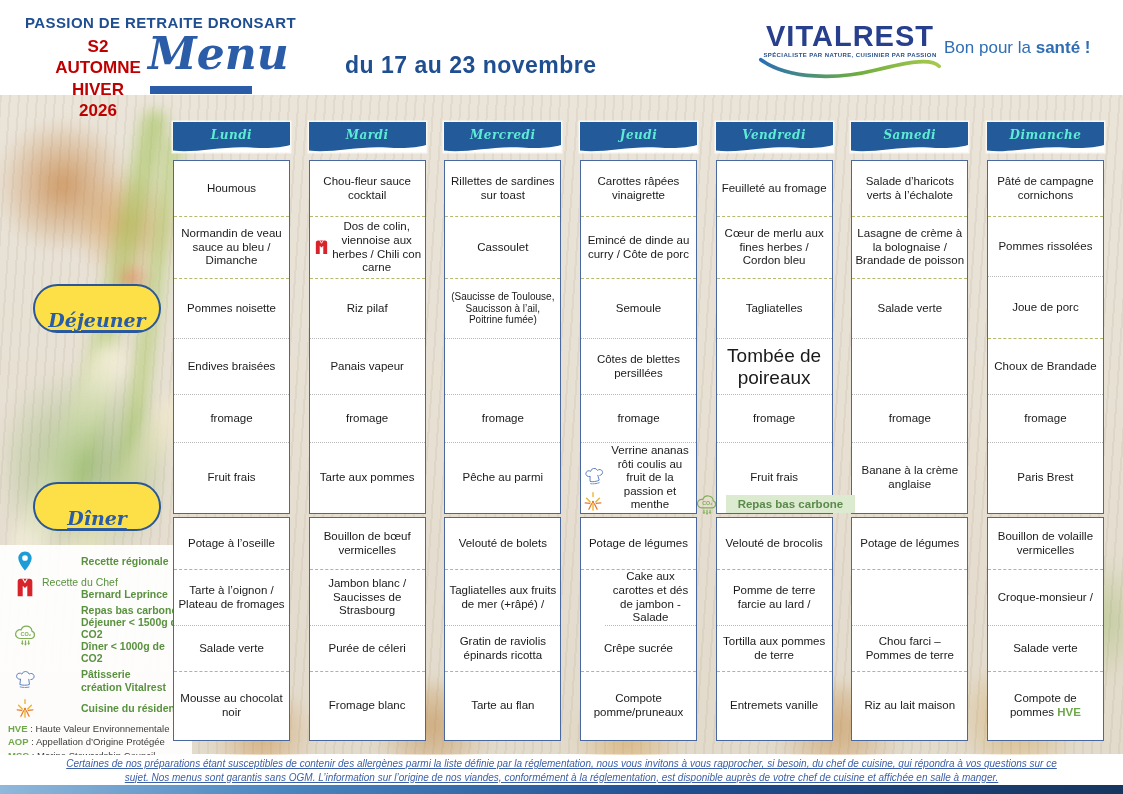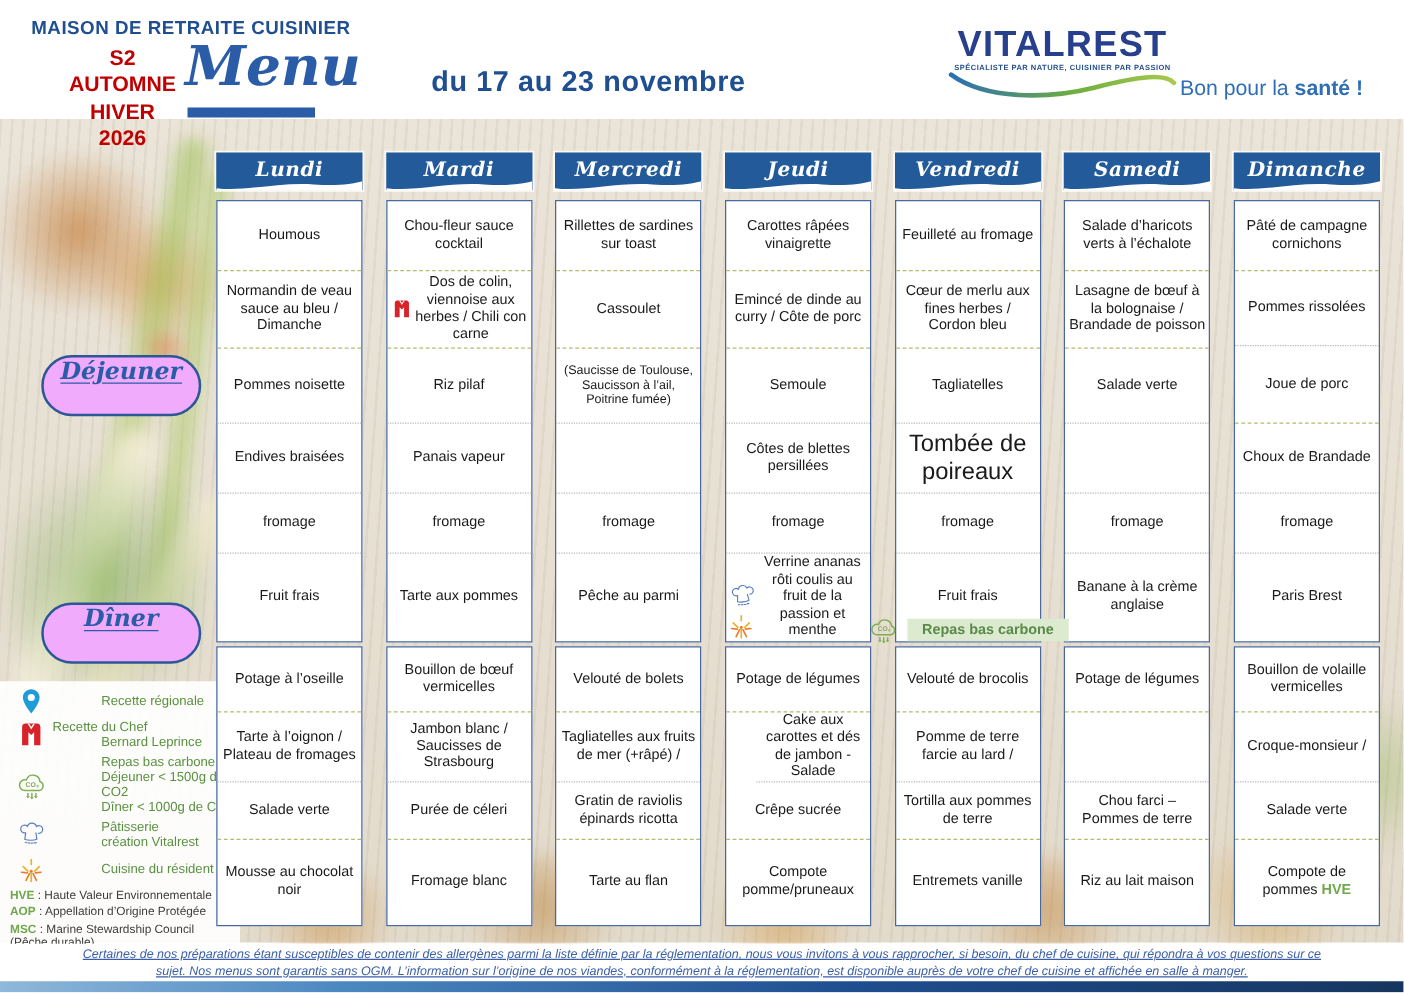--- a/index.html
+++ b/index.html
@@ -19,32 +19,32 @@
   #facility{position:absolute;left:25px;top:14px;font-size:15px;font-weight:bold;color:#1f4e91;letter-spacing:.4px;}
   #season{position:absolute;left:48px;top:36px;width:100px;text-align:center;color:#c00000;font-weight:bold;font-size:17px;line-height:1.25;z-index:4;}
   #menu-script{position:absolute;left:148px;top:28px;width:110px;text-align:center;
     font-family:"DejaVu Serif",serif;font-style:italic;font-weight:bold;font-size:44px;color:#2a5ca8;z-index:4;}
   #menu-underline{position:absolute;left:150px;top:86px;width:102px;height:8px;background:#2a5ca8;z-index:4;}
   #date-range{position:absolute;left:345px;top:52px;font-size:23px;font-weight:600;color:#1f4e91;letter-spacing:.5px;}
   #brand{position:absolute;left:750px;top:22px;width:200px;text-align:center;}
   #brand-name{font-size:29px;font-weight:800;color:#273f8c;letter-spacing:1px;line-height:1;}
   #brand-tagline{font-size:6px;font-weight:bold;color:#27508c;letter-spacing:.4px;margin-top:1px;}
   #brand-swoosh{display:block;margin:-2px auto 0;}
-  #slogan{position:absolute;left:944px;top:61px;font-size:17px;color:#2f6eb5;}
+  #slogan{position:absolute;left:944px;top:38px;font-size:17px;color:#2f6eb5;}
   #slogan b{font-weight:bold;}
 
   
   .seven{display:grid;grid-template-columns:repeat(7,117px);justify-content:space-between;}
   #banners{position:absolute;left:173px;top:122px;width:931px;z-index:5;}
   #lunch-grid{position:absolute;left:173px;top:160px;width:931px;height:338px;z-index:5;}
   #dinner-grid{position:absolute;left:173px;top:517px;width:931px;height:224px;z-index:5;}
 
   .banner{position:relative;height:30px;background:#235a9a;overflow:hidden;
     box-shadow:0 0 0 1.5px rgba(255,255,255,.75);display:flex;align-items:center;justify-content:center;}
-  .banner-text{font-family:"DejaVu Serif",serif;font-style:italic;font-weight:bold;font-size:16px;color:#ffffff;letter-spacing:.5px;position:relative;z-index:2;padding-bottom:4px;}
+  .banner-text{font-family:"DejaVu Serif",serif;font-style:italic;font-weight:bold;font-size:12px;color:#5eead4;letter-spacing:.5px;position:relative;z-index:2;padding-bottom:4px;}
   .wave{position:absolute;left:0;bottom:-1px;width:100%;height:9px;z-index:1;}
 
   .daycol{position:relative;height:100%;}
   .mbox{height:100%;background:#fff;border:1.5px solid #49689f;display:flex;flex-direction:column;box-sizing:border-box;}
   .cell{display:flex;align-items:center;justify-content:center;text-align:center;
     padding:1px 3px;box-sizing:border-box;font-size:11.5px;color:#1a1a1a;line-height:1.18;}
   .sep-olive{border-bottom:1px dashed #b6ba6e;}
   .sep-dot{border-bottom:1px dotted #b9b9b9;}
   .ctext{display:inline-block;}
   .c-big{font-size:19px;line-height:1.15;}
@@ -56,36 +56,36 @@
 
   
   .deco-sparkle{position:absolute;top:-27px;left:2px;z-index:6;}
   .deco-sparkle svg{width:22px;height:22px;}
   .deco-carbon{position:absolute;top:-26px;left:-22px;z-index:6;display:flex;align-items:center;}
   .deco-carbon svg{width:26px;height:26px;}
   .carbon-pill{margin-left:4px;background:#dcead0;color:#5a8a4a;font-weight:bold;font-size:11.5px;
     padding:3px 12px;white-space:nowrap;}
 
   
-  .meal-pill{position:absolute;left:33px;width:124px;height:45px;background:#f0abfc;border:2px solid #2b5796;
-    border-radius:26px;display:flex;align-items:flex-start;justify-content:center;z-index:6;}
+  .meal-pill{position:absolute;left:33px;width:124px;height:45px;background:#fde047;border:2px solid #2b5796;
+    border-radius:26px;display:flex;align-items:flex-end;justify-content:center;z-index:6;}
   #lunch-pill{top:284px;}
   #dinner-pill{top:482px;}
   .meal-pill span{font-family:"DejaVu Serif",serif;font-style:italic;font-weight:bold;font-size:19px;color:#2a5ca8;
     text-decoration:underline;text-underline-offset:3px;}
 
   
   #legend{position:absolute;left:0;top:545px;width:192px;background:rgba(255,255,255,.92);z-index:2;
     padding:5px 4px 6px 8px;box-sizing:border-box;}
   .lg-item{display:flex;align-items:center;margin-bottom:4px;}
   .lg-ic{flex:0 0 34px;display:flex;justify-content:center;}
   .lg-ic svg{width:22px;height:22px;}
   .lg-item.big-ic .lg-ic svg{width:27px;height:27px;}
   .lg-lines{font-size:10.5px;line-height:1.15;}
-  .lg-b{color:#59913f;font-weight:normal;padding-left:39px;}
+  .lg-b{color:#59913f;font-weight:bold;padding-left:39px;}
   .lg-r{color:#59913f;}
   .fnote{font-size:9.5px;line-height:1.22;color:#3c3c3c;margin-top:2px;}
   .fnote b{color:#6fa84c;font-weight:bold;}
 
   
   #footer{position:absolute;left:0;top:755px;width:1123px;z-index:3;background:#fff;height:30px;}
   #footer p{margin:2px 58px 0;text-align:center;font-style:italic;font-size:10px;line-height:1.35;color:#3a5fa8;text-decoration:underline;}
   #bottom-bar{position:absolute;left:0;top:785px;width:1123px;height:9px;z-index:3;
     background:linear-gradient(90deg,#8fb8da 0%,#4a86c0 25%,#1f4e91 60%,#16365f 100%);}
 </style>
@@ -108,21 +108,21 @@
       <div class="blob" style="left:360px;top:588px;width:145px;height:85px;background:radial-gradient(circle,#b97c2f 0%,rgba(185,124,47,0) 72%);opacity:.5;"></div>
       <div class="blob" style="left:560px;top:602px;width:135px;height:75px;background:radial-gradient(circle,#d29a45 0%,rgba(210,154,69,0) 72%);opacity:.55;"></div>
       <div class="blob" style="left:760px;top:590px;width:155px;height:85px;background:radial-gradient(circle,#c08134 0%,rgba(192,129,52,0) 72%);opacity:.5;"></div>
       <div class="blob" style="left:945px;top:575px;width:145px;height:95px;background:radial-gradient(circle,#cf9a3e 0%,rgba(207,154,62,0) 72%);opacity:.55;"></div>
       <div class="blob" style="left:1050px;top:440px;width:85px;height:170px;background:radial-gradient(circle,#8ab04c 0%,rgba(138,176,76,0) 70%);opacity:.4;"></div>
       <div class="blob" style="left:215px;top:95px;width:60px;height:220px;background:radial-gradient(circle,#a9bd66 0%,rgba(169,189,102,0) 70%);opacity:.35;"></div>
     </div>
   </div>
 
   <div id="header">
-    <div id="facility">MAISON DE RETRAITE CUISINIER</div>
+    <div id="facility">PASSION DE RETRAITE DRONSART</div>
     <div id="date-range">du 17 au 23 novembre</div>
     <div id="brand">
       <div id="brand-name">VITALREST</div>
       <div id="brand-tagline">SPÉCIALISTE PAR NATURE, CUISINIER PAR PASSION</div>
       <svg id="brand-swoosh" width="196" height="26" viewBox="0 0 200 28">
         <defs>
             <linearGradient id="sw" x1="0" y1="0" x2="1" y2="0">
           <stop offset="0" stop-color="#2a6fb5"></stop>
               <stop offset="0.55" stop-color="#6fae3f"></stop>
               <stop offset="1" stop-color="#a8c94e"></stop>
@@ -310,21 +310,21 @@
             <span class="ctext">Fruit frais</span>
           </div>
         </div>
       </div>
       <div class="daycol">
         <div class="mbox">
           <div class="cell sep-olive" style="height: 56px;">
             <span class="ctext">Salade  d’haricots verts  à l’échalote</span>
           </div>
           <div class="cell sep-olive" style="height: 62px;">
-            <span class="ctext">Lasagne de bœuf à la bolognaise  / Brandade de poisson</span>
+            <span class="ctext">Lasagne de crème à la bolognaise  / Brandade de poisson</span>
           </div>
           <div class="cell sep-dot" style="height: 60px;">
             <span class="ctext">Salade verte</span>
           </div>
           <div class="cell sep-dot" style="height: 56px;">
             <span class="ctext"></span>
           </div>
           <div class="cell sep-dot" style="height: 48px;">
             <span class="ctext">fromage</span>
           </div>

